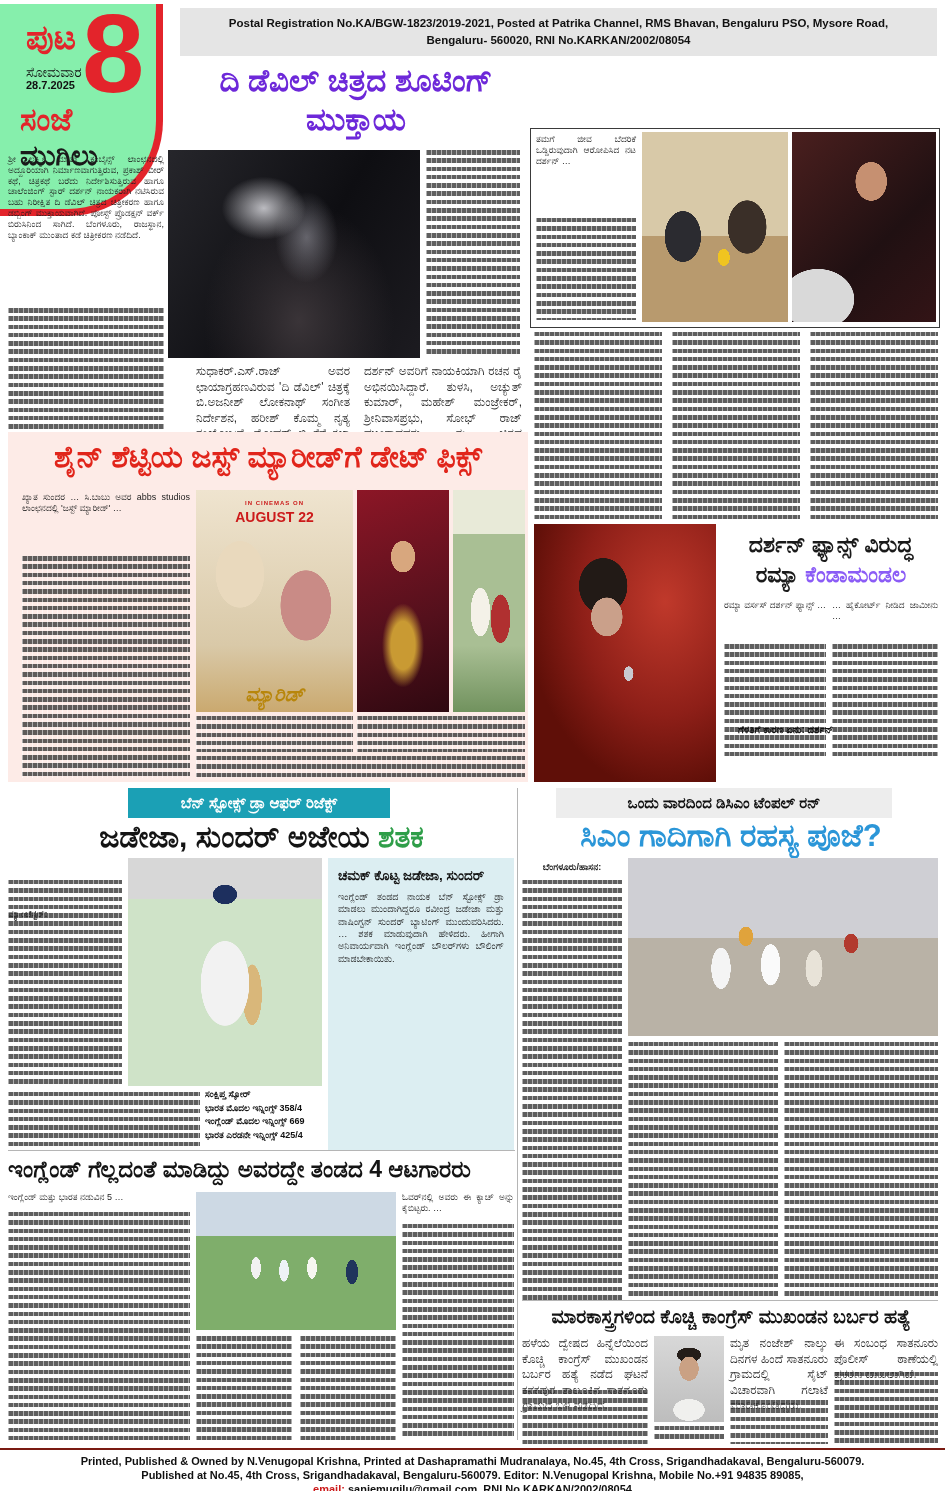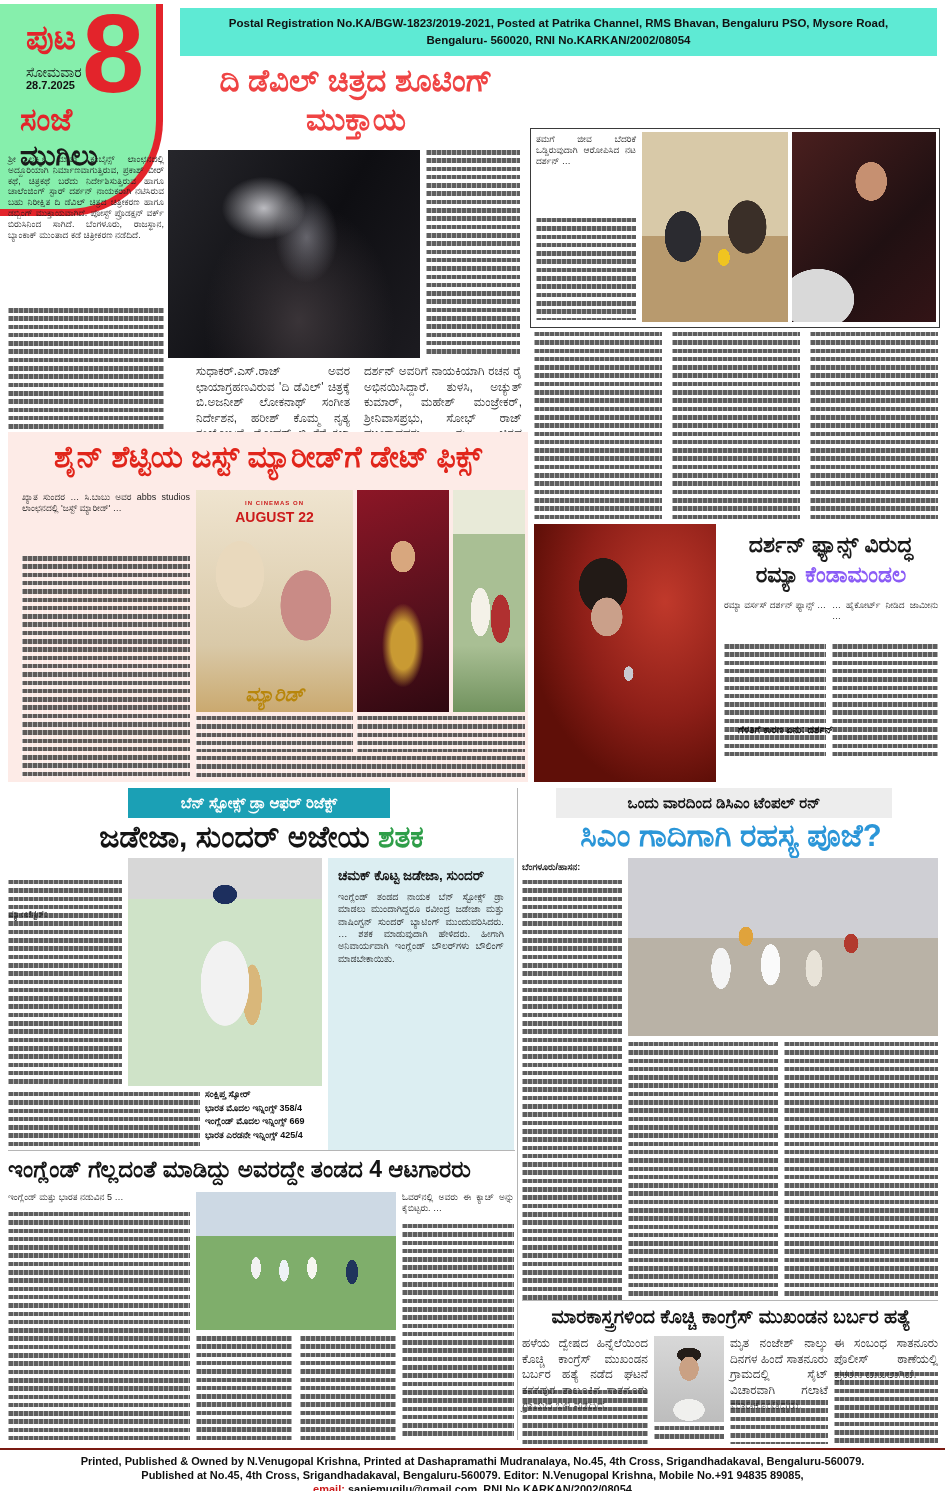--- a/index.html
+++ b/index.html
@@ -14,34 +14,34 @@
             border-right:7px solid #e3242b;border-bottom:7px solid #e3242b;
             border-bottom-right-radius:95px;}
   .m-puta{left:26px;top:14px;font-size:34px;font-weight:bold;color:#e3242b;}
   .m-day{left:26px;top:60px;font-size:14px;font-weight:normal;color:#111;}
   .m-date{left:26px;top:75px;font-size:11px;font-weight:bold;color:#111;}
   .m-num{left:82px;top:-6px;font-size:112px;font-weight:bold;color:#e3242b;line-height:1;}
   .m-p1{left:20px;top:98px;font-size:31px;font-weight:bold;color:#e3242b;}
   .m-p2{left:20px;top:136px;font-size:28px;font-weight:bold;color:#1a1a1a;}
 
   
-  .postal{left:180px;top:8px;width:757px;height:48px;background:#5eead4;
+  .postal{left:180px;top:8px;width:757px;height:48px;background:#e5e5e5;
           display:flex;flex-direction:column;justify-content:center;align-items:center;
           font-size:11.5px;font-weight:bold;color:#111;line-height:1.5;}
 
   
   .sim{background-image:
         repeating-linear-gradient(to right, rgba(255,255,255,.5) 0 1px, rgba(255,255,255,0) 1px 5px),
         repeating-linear-gradient(to bottom, rgba(50,50,50,.78) 0 4.5px, rgba(0,0,0,0) 4.5px 8.3px);}
   .body9{font-size:9px;line-height:1.2;color:#1d1d1d;}
   .cap{font-size:12px;line-height:1.3;color:#2d2d2d;}
 
   
   .a1-head{left:186px;top:62px;width:340px;font-size:31px;line-height:1.25;font-weight:bold;
-           color:#ef4444;text-align:center;}
+           color:#6d28d9;text-align:center;}
   .a1-col-left{left:8px;top:154px;width:156px;height:150px;}
   .a1-col-left-sim{left:8px;top:308px;width:156px;height:126px;}
   .ph-smoke{left:168px;top:150px;width:252px;height:208px;background:
       radial-gradient(60px 45px at 38% 28%, rgba(205,205,210,.9), rgba(205,205,210,0) 70%),
       radial-gradient(45px 65px at 55% 42%, rgba(160,160,170,.55), rgba(0,0,0,0) 70%),
       radial-gradient(95px 120px at 52% 82%, #3a3438, rgba(0,0,0,0)),
       linear-gradient(120deg,#26262b,#0e0e12 55%,#1c1b20);}
   .a1-col-right{left:426px;top:150px;width:94px;height:208px;}
   .a1-cap-l{left:196px;top:364px;width:154px;height:70px;}
   .a1-cap-r{left:364px;top:364px;width:158px;height:70px;}
@@ -129,21 +129,21 @@
   .a5-subbox{left:328px;top:858px;width:186px;height:292px;background:#dceef2;padding:10px 10px;box-sizing:border-box;}
   .a5-subtitle{font-size:13.5px;font-weight:bold;color:#111;line-height:1.25;margin-bottom:6px;}
   .a5-subbody{font-size:9.5px;line-height:1.3;color:#1d1d1d;text-align:justify;}
   .a5-below{left:8px;top:1092px;width:192px;height:56px;}
   .a5-score{left:205px;top:1088px;width:126px;height:62px;font-size:9px;line-height:1.5;font-weight:bold;color:#111;}
 
   
   .a6-kicker{left:556px;top:788px;width:336px;height:30px;background:#ededed;color:#111;
              display:flex;align-items:center;justify-content:center;font-size:15px;font-weight:bold;}
   .a6-head{left:522px;top:818px;width:418px;text-align:center;font-size:31px;font-weight:bold;color:#2b96d8;}
-  .a6-colL{left:522px;top:862px;width:100px;height:16px;}
+  .a6-colL{left:522px;top:862px;width:100px;height:16px;text-align:center;}
   .a6-colL-sim{left:522px;top:880px;width:100px;height:420px;}
   .ph-procession{left:628px;top:858px;width:310px;height:178px;background:
       radial-gradient(16px 34px at 30% 62%, #f4f4f4 60%, rgba(0,0,0,0) 61%),
       radial-gradient(16px 34px at 46% 60%, #fafafa 60%, rgba(0,0,0,0) 61%),
       radial-gradient(14px 30px at 60% 62%, #e8e3d8 60%, rgba(0,0,0,0) 61%),
       radial-gradient(12px 16px at 38% 44%, #e0a33c 60%, rgba(0,0,0,0) 61%),
       radial-gradient(12px 16px at 72% 48%, #b23a2e 60%, rgba(0,0,0,0) 61%),
       linear-gradient(#cfcfd4 0 45%, #b9b2a6 45% 100%);}
   .a6-c1{left:628px;top:1042px;width:150px;height:256px;}
   .a6-c2{left:784px;top:1042px;width:154px;height:256px;}

